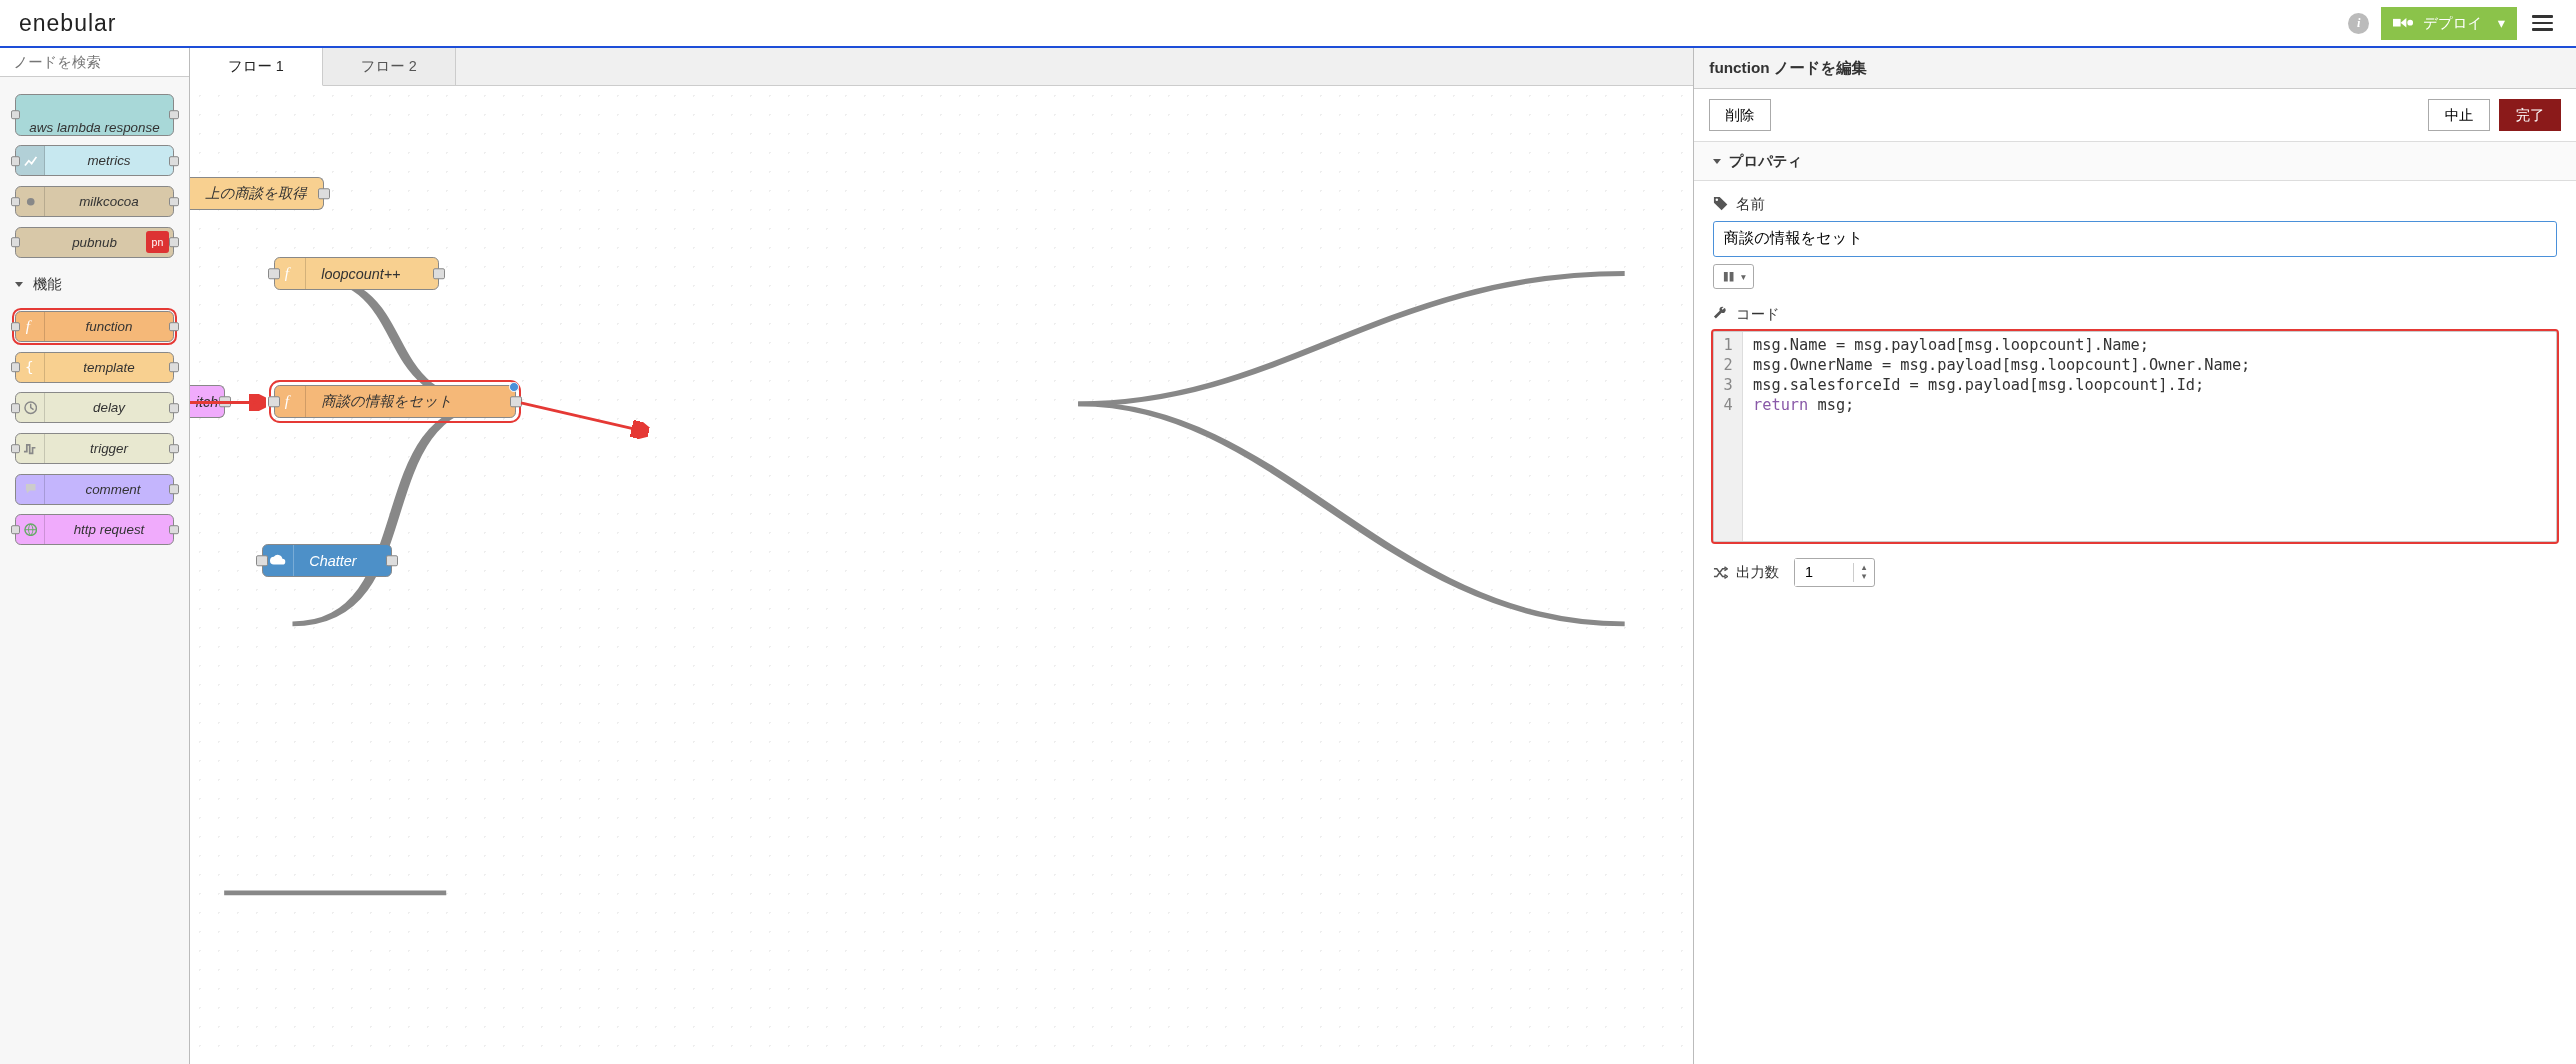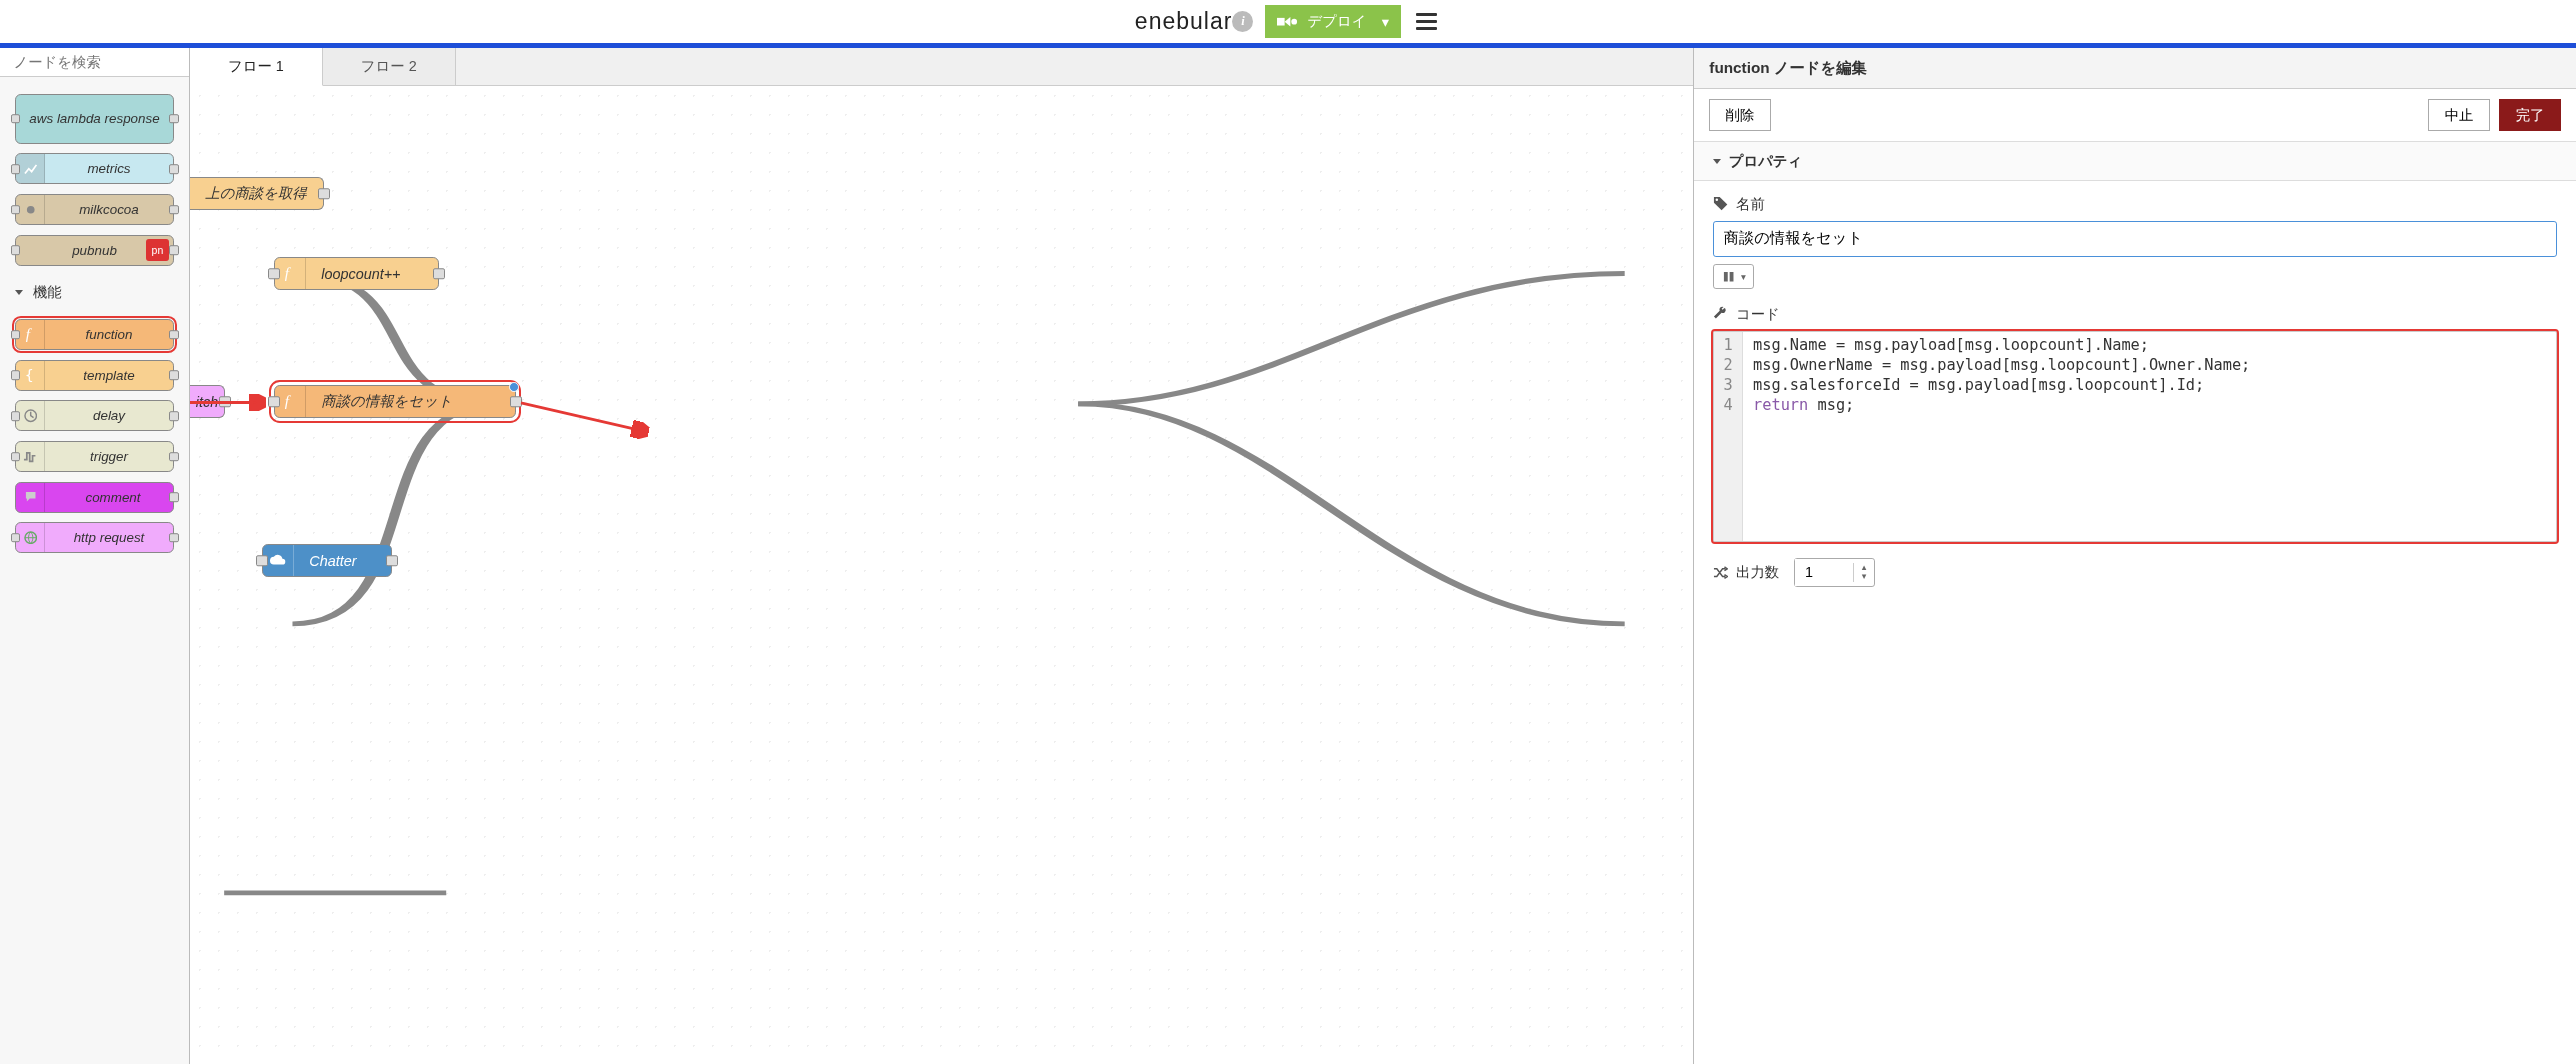--- a/index.html
+++ b/index.html
@@ -1,19 +1,19 @@
 <!DOCTYPE html>
 <html><head>
 <meta charset="utf-8">
 <style>
 * { box-sizing: border-box; margin: 0; padding: 0; }
 body { font-family: -apple-system, BlinkMacSystemFont, "Segoe UI", Helvetica, Arial, sans-serif; font-size: 13.4px; color: #333; background: #fff; overflow: hidden; }
 
 
-.header { height: 48px; display: flex; align-items: center; justify-content: center; padding: 0 19px; border-bottom: 5px solid #1d4ed8; }
+.header { height: 48px; display: flex; align-items: center; justify-content: space-between; padding: 0 19px; border-bottom: 2px solid #1d4ed8; }
 .logo { font-size: 23px; font-weight: 500; letter-spacing: 1px; color: #222; }
 .header-right { display: flex; align-items: center; gap: 11.5px; }
 .info-icon { width: 21px; height: 21px; border-radius: 50%; background: #bbb; color: #fff; display: flex; align-items: center; justify-content: center; font-style: italic; font-weight: bold; font-size: 12.5px; font-family: Georgia, serif; }
 .deploy-btn { background: #8BC34A; color: #fff; border: none; height: 33px; padding: 0 12px; display: flex; align-items: center; gap: 9.6px; font-size: 14.4px; cursor: pointer; }
 .deploy-btn .arrow-sep { margin-left:5.8px; }
 .menu-icon { display: flex; flex-direction: column; gap: 3.8px; cursor: pointer; padding: 3.8px; }
 .menu-icon span { width: 21px; height: 2.9px; background: #333; border-radius: 1px; }
 
 
 .main { display: flex; height: calc(100vh - 48px); }
@@ -35,21 +35,21 @@
 
 
 .c-teal { background: #A8D8D8; }
 .c-ltblue { background: #C7E8F0; }
 .c-tan { background: #D8C8A8; }
 .c-orange { background: #F8D090; }
 .c-orange-sel { background: #F5B878; }
 .c-ltgray { background: #E8E8D0; }
 .c-green { background: #f0abfc; }
 .c-blue { background: #4D90C8; color:#fff; }
-.c-white { background: #d946ef; gap: 8px; }
+.c-white { background: #c4b5fd; gap: 8px; }
 
 .palette-node.highlighted { outline: 2.9px solid #e53935; outline-offset: 1.9px; }
 
 
 .workspace { flex: 1; display:flex; flex-direction:column; border-right: 1px solid #bbb; position: relative; background: #fff; }
 .tabs { display: flex; border-bottom: 1px solid #ccc; background:#f0f0f0; height:38px; }
 .tab { padding: 8.6px 38px; border-right: 1px solid #ccc; font-size:14.4px; color:#555; cursor:pointer; background:#ececec; }
 .tab.active { background: #fff; color:#222; border-bottom: 1px solid #fff; margin-bottom:-1px; }
 .canvas { flex:1; position: relative; overflow:hidden; background: #fff; background-image: radial-gradient(#eee 1px, transparent 1px); background-size: 19px 19px; }
 
@@ -125,21 +125,21 @@
   <div class="palette">
     <div class="palette-search">
       <svg viewBox="0 0 16 16">
           <circle cx="6" cy="6" r="5" stroke="#999" stroke-width="1.5" fill="none"></circle>
           <line x1="10" y1="10" x2="15" y2="15" stroke="#999" stroke-width="1.5"></line>
         </svg>
       <input type="text" placeholder="ノードを検索" style="">
     </div>
     <div class="palette-nodes">
       <div id="pre-category">
-          <div class="palette-node c-teal" style="height: 50px;">
+          <div class="palette-node c-teal" style="height: 42px; align-items: flex-end;">
             <span class="node-label">aws lambda response</span>
             <span class="port left"></span>
             <span class="port right"></span>
           </div>
           <div class="palette-node c-ltblue">
             <span class="node-icon" style="background:rgba(0,0,0,0.1)">
               <svg width="13.4" height="11.5" viewBox="0 0 14 12">
                 <path d="M1 11L5 6l3 3 5-7" stroke="#fff" stroke-width="1.8" fill="none"></path>
               </svg>
             </span>

